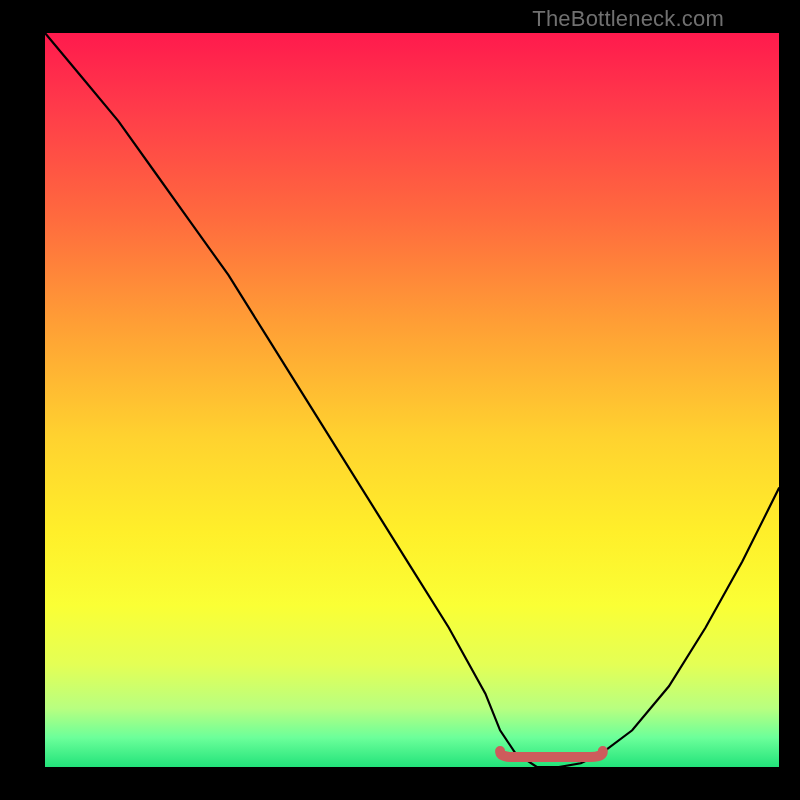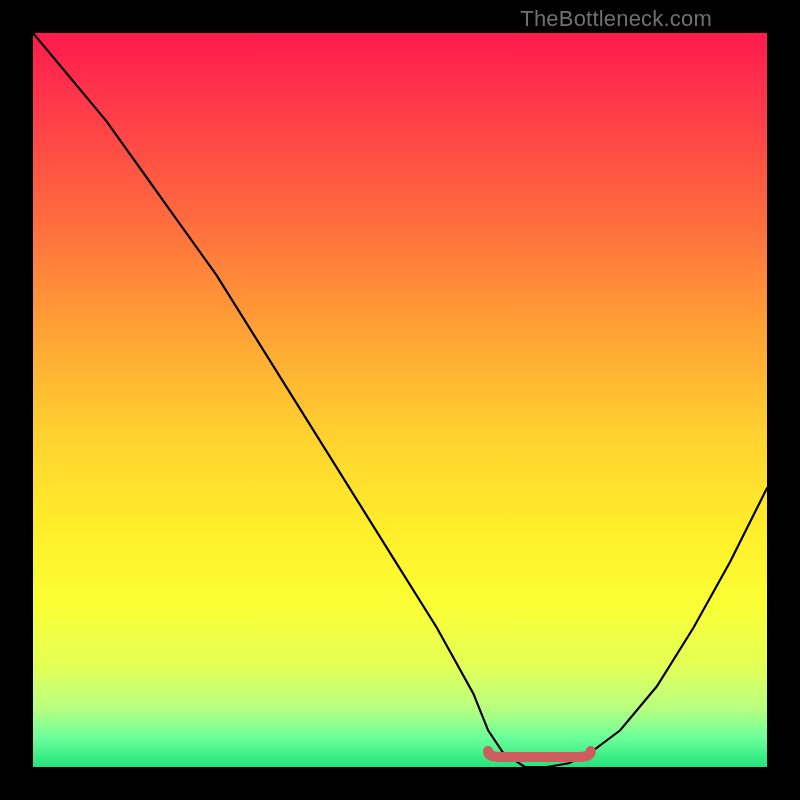--- a/index.html
+++ b/index.html
@@ -6,21 +6,21 @@
     margin: 0;
     padding: 0;
     width: 800px;
     height: 800px;
     background: #000;
     overflow: hidden;
     font-family: Arial, Helvetica, sans-serif;
   }
   .frame {
     position: absolute;
-    left: 0;
+    left: 12px;
     top: 0;
     width: 722px;
     height: 800px;
     background: #000;
   }
   .plot {
     position: absolute;
     left: 33px;
     top: 33px;
     width: 734px;

